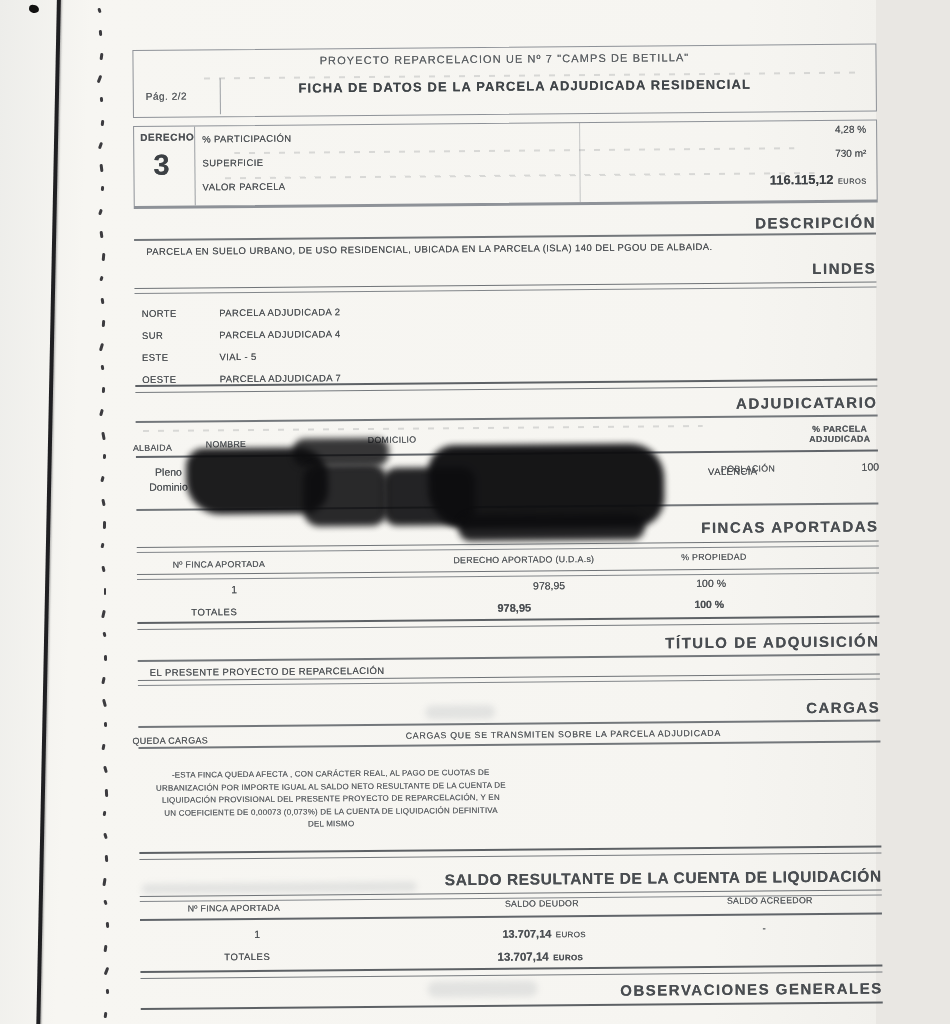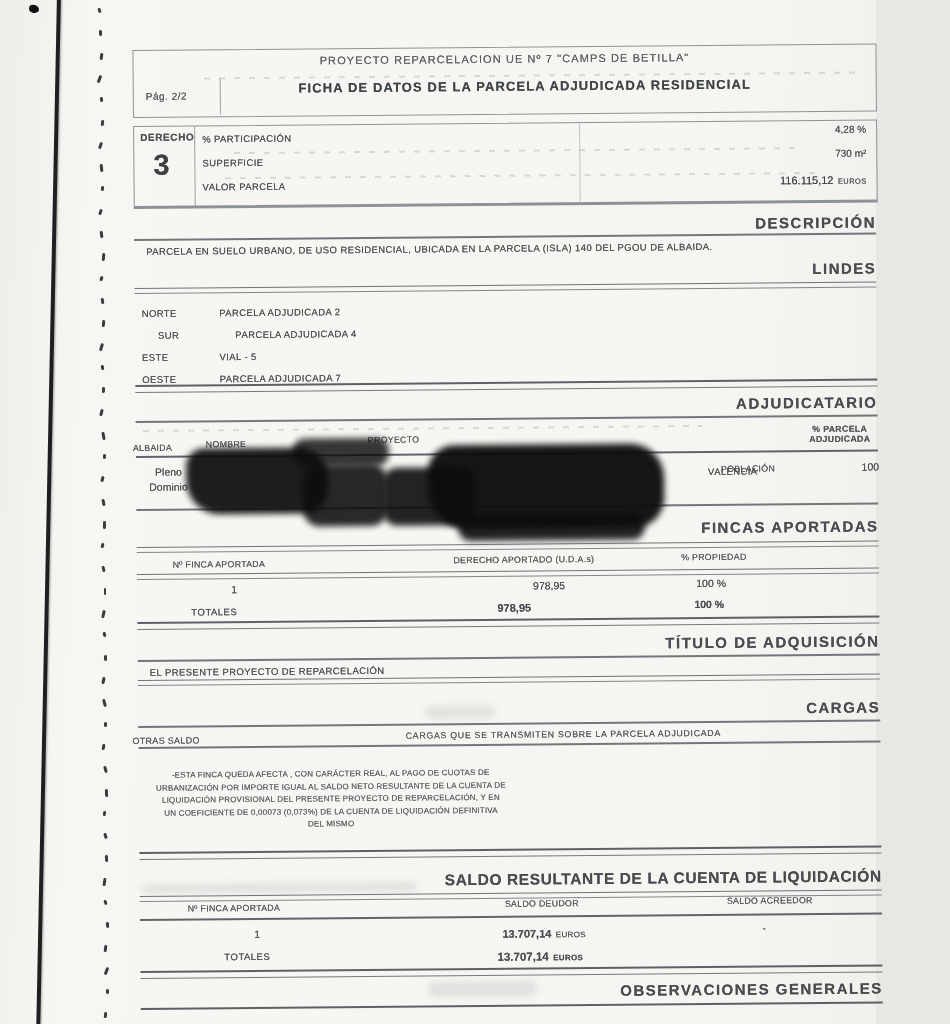--- a/index.html
+++ b/index.html
@@ -107,57 +107,57 @@
       <div class="ink lbl" style="position:absolute;left:68px;top:7px;">% PARTICIPACIÓN</div>
       <div class="ink lbl" style="position:absolute;left:68px;top:31px;">SUPERFICIE</div>
       <div class="ink lbl" style="position:absolute;left:68px;top:55px;">VALOR PARCELA</div>
 
       <div class="dashrow" style="left:100px;top:26px;width:560px;"></div>
       <div class="dashrow" style="left:90px;top:51px;width:590px;"></div>
 
       <div class="ink r" style="position:absolute;right:10px;top:3px;font-size:10px;">4,28 %</div>
       <div class="ink r" style="position:absolute;right:10px;top:27px;font-size:10px;">730 m²</div>
       <div class="abs" style="right:10px;top:49px;text-align:right;white-space:nowrap;">
-        <span class="ink" style="font-size:11px;font-weight:normal;color:#3e4246;">116.115,12</span>
+        <span class="ink" style="font-size:13px;font-weight:bold;color:#3e4246;">116.115,12</span>
         <span class="ink" style="font-size:7.5px;letter-spacing:.4px;">EUROS</span>
       </div>
     </div>
 
     <div class="h1" style="right:75px;top:220px;">DESCRIPCIÓN</div>
     <div class="rule" style="left:133px;top:239px;width:742px;"></div>
     <div class="ink lbl" style="position:absolute;left:145px;top:246px;">PARCELA EN SUELO URBANO, DE USO RESIDENCIAL, UBICADA EN LA PARCELA (ISLA) 140 DEL PGOU DE ALBAIDA.</div>
 
     <div class="h1" style="right:75px;top:266px;">LINDES</div>
     <div class="rule2" style="left:133px;top:288px;width:742px;"></div>
 
     <div class="abs" style="left:140px;top:303px;">
       <span class="ink lbl" style="display:inline-block;width:73px;">NORTE</span>
       <span class="ink lbl">PARCELA ADJUDICADA 2</span>
     </div>
     <div class="abs" style="left:140px;top:325px;">
-      <span class="ink lbl" style="display:inline-block;width:73px;margin-left:16px;">SUR</span>
+      <span class="ink lbl" style="display:inline-block;width:73px;">SUR</span>
       <span class="ink lbl">PARCELA ADJUDICADA 4</span>
     </div>
     <div class="abs" style="left:140px;top:347px;">
       <span class="ink lbl" style="display:inline-block;width:73px;">ESTE</span>
       <span class="ink lbl">VIAL - 5</span>
     </div>
     <div class="abs" style="left:140px;top:369px;">
       <span class="ink lbl" style="display:inline-block;width:73px;">OESTE</span>
       <span class="ink lbl">PARCELA ADJUDICADA 7</span>
     </div>
     <div class="rulethick" style="left:133px;top:385px;width:742px;"></div>
 
     <div class="h1" style="right:75px;top:400px;">ADJUDICATARIO</div>
     <div class="rule" style="left:133px;top:421px;width:742px;"></div>
     <div class="dashrow" style="left:140px;top:430px;width:560px;"></div>
 
     <div class="ink th" style="position:absolute;left:130px;top:443px;">ALBAIDA</div>
     <div class="ink th" style="position:absolute;left:203px;top:440px;">NOMBRE</div>
-    <div class="ink th" style="position:absolute;left:365px;top:437px;">PROYECTO</div>
+    <div class="ink th" style="position:absolute;left:365px;top:437px;">DOMICILIO</div>
     <div class="ink th" style="position:absolute;left:718px;top:440px;margin-top:29px;">POBLACIÓN</div>
     <div class="abs c" style="left:798px;top:430px;width:78px;font-weight:bold;">
       <div class="ink th">% PARCELA</div>
       <div class="ink th">ADJUDICADA</div>
     </div>
     <div class="rule" style="left:133px;top:456px;width:742px;height:2px;background:#61656a;"></div>
 
     <div class="ink" style="position:absolute;left:152px;top:466px;font-size:10.5px;">Pleno</div>
     <div class="ink" style="position:absolute;left:146px;top:481px;font-size:10.5px;">Dominio</div>
     <div class="ink lbl" style="position:absolute;left:705px;top:471px;">VALENCIA</div>
@@ -189,21 +189,21 @@
     <div class="rulethick" style="left:133px;top:622px;width:742px;"></div>
 
     <div class="h1" style="right:75px;top:639px;">TÍTULO DE ADQUISICIÓN</div>
     <div class="rule" style="left:133px;top:660px;width:742px;"></div>
     <div class="ink lbl" style="position:absolute;left:145px;top:667px;">EL PRESENTE PROYECTO DE REPARCELACIÓN</div>
     <div class="rule2" style="left:133px;top:680px;width:742px;"></div>
 
     <div class="h1" style="right:75px;top:705px;">CARGAS</div>
     <div class="smudge" style="left:420px;top:708px;width:70px;height:14px;"></div>
     <div class="rule" style="left:133px;top:726px;width:742px;"></div>
-    <div class="ink th" style="position:absolute;left:127px;top:736px;font-size:9px;">OTRAS SALDO</div>
+    <div class="ink th" style="position:absolute;left:127px;top:736px;font-size:9px;">QUEDA CARGAS</div>
     <div class="ink th c" style="position:absolute;left:377px;top:733px;width:362px;letter-spacing:.7px;">CARGAS QUE SE TRANSMITEN SOBRE LA PARCELA ADJUDICADA</div>
     <div class="rule" style="left:133px;top:747px;width:742px;"></div>
 
     <div class="abs c" style="left:150px;top:770px;width:350px;font-size:8px;line-height:12.6px;color:#5a5e62;
                 text-shadow:0 0 .4px rgba(90,94,98,.8);letter-spacing:.2px;">-ESTA FINCA QUEDA AFECTA , CON CARÁCTER REAL, AL PAGO DE CUOTAS DE URBANIZACIÓN POR IMPORTE IGUAL AL SALDO NETO RESULTANTE DE LA CUENTA DE LIQUIDACIÓN PROVISIONAL DEL PRESENTE PROYECTO DE REPARCELACIÓN, Y EN UN COEFICIENTE DE 0,00073 (0,073%) DE LA CUENTA DE LIQUIDACIÓN DEFINITIVA DEL MISMO</div>
 
     <div class="rulethick" style="left:133px;top:852px;width:742px;"></div>
 
     <div class="smudge" style="left:135px;top:884px;width:275px;height:10px;"></div>
     <div class="h1" style="right:75px;top:874px;font-size:15.5px;letter-spacing:.6px;">SALDO RESULTANTE DE LA CUENTA DE LIQUIDACIÓN</div>

